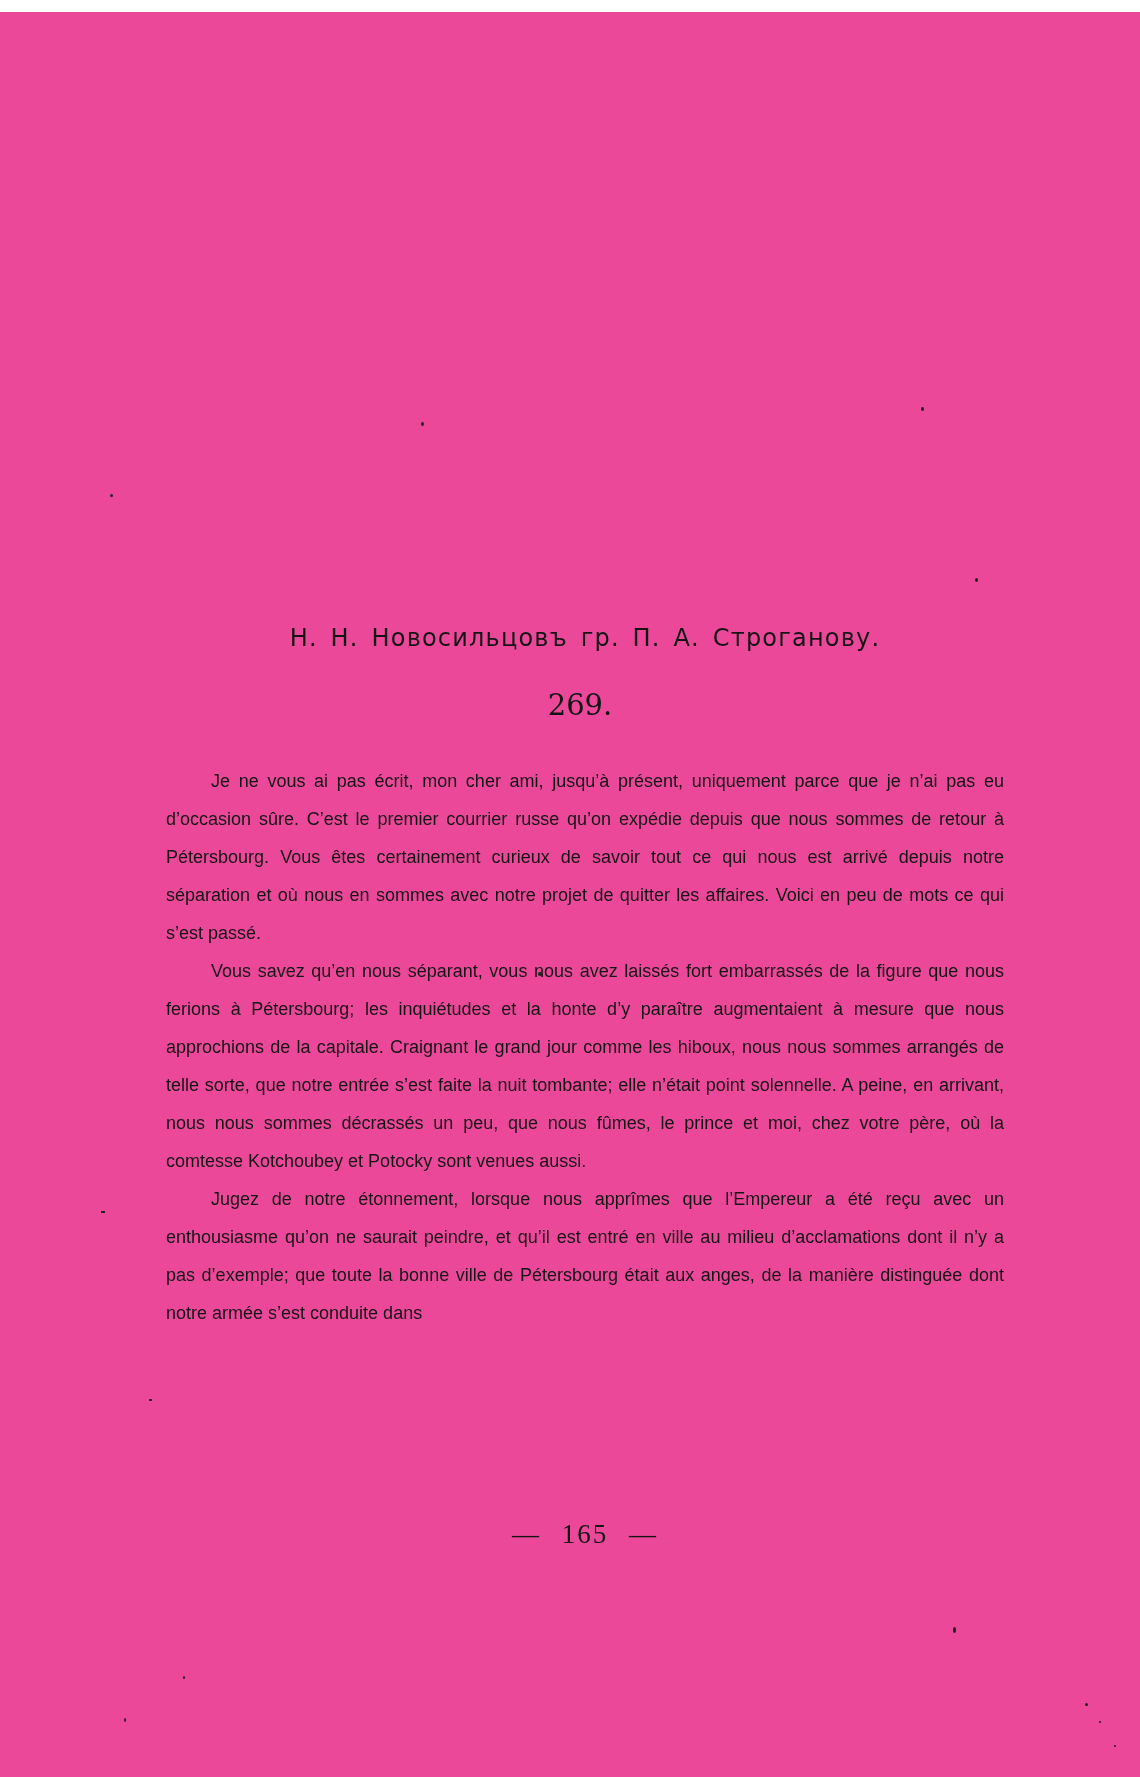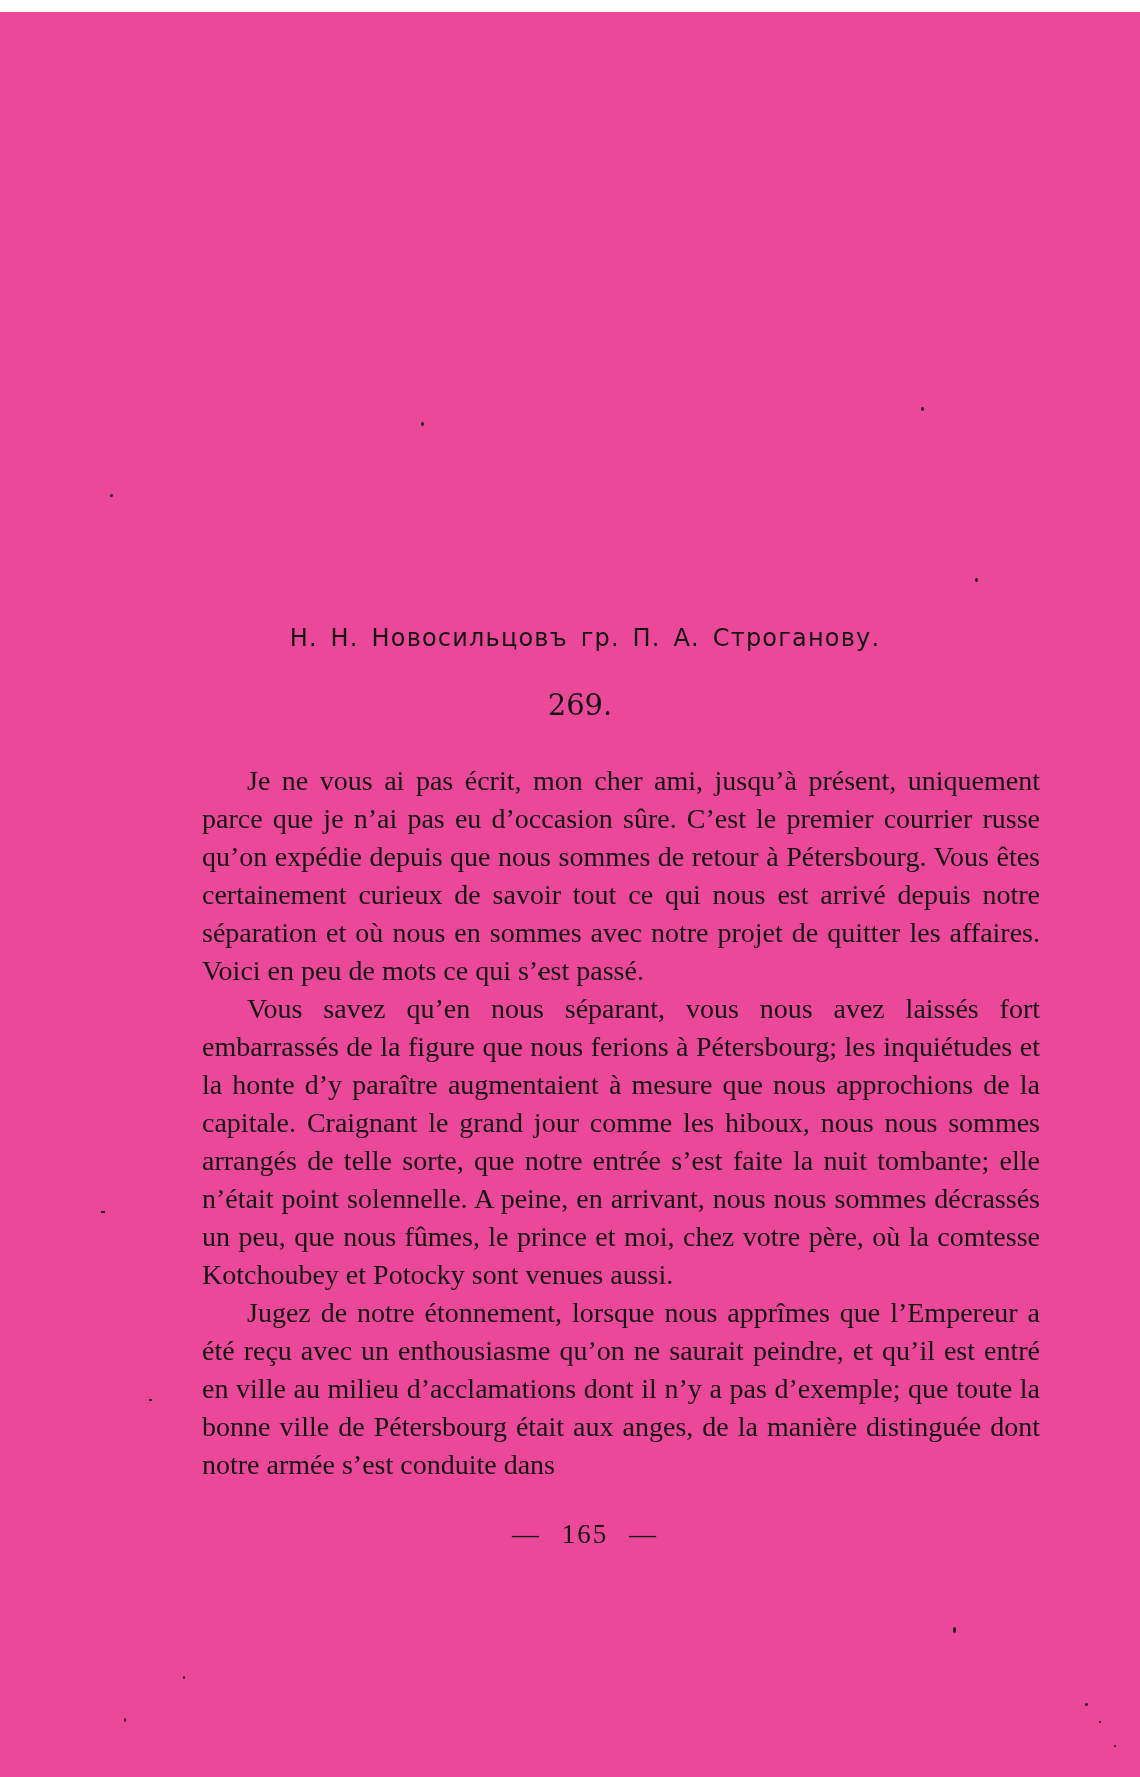--- a/index.html
+++ b/index.html
@@ -41,26 +41,25 @@
     text-align: center;
     font-family: "DejaVu Serif", serif;
     font-size: 29px;
     color: #141414;
   }
   .body-text {
     position: absolute;
     top: 750px;
     left: 166px;
     width: 838px;
-    font-family: Liberation Serif, serif;
-    font-size: 28px;
+    font-family: Liberation Sans, sans-serif;
+    font-size: 18px;
     line-height: 38px;
     text-align: justify;
     color: #151515;
-    margin-left: 36px;
   }
   .body-text p {
     margin: 0;
     text-indent: 45px;
   }
   .page-number {
     position: absolute;
     top: 1507px;
     left: 0;
     width: 1170px;

